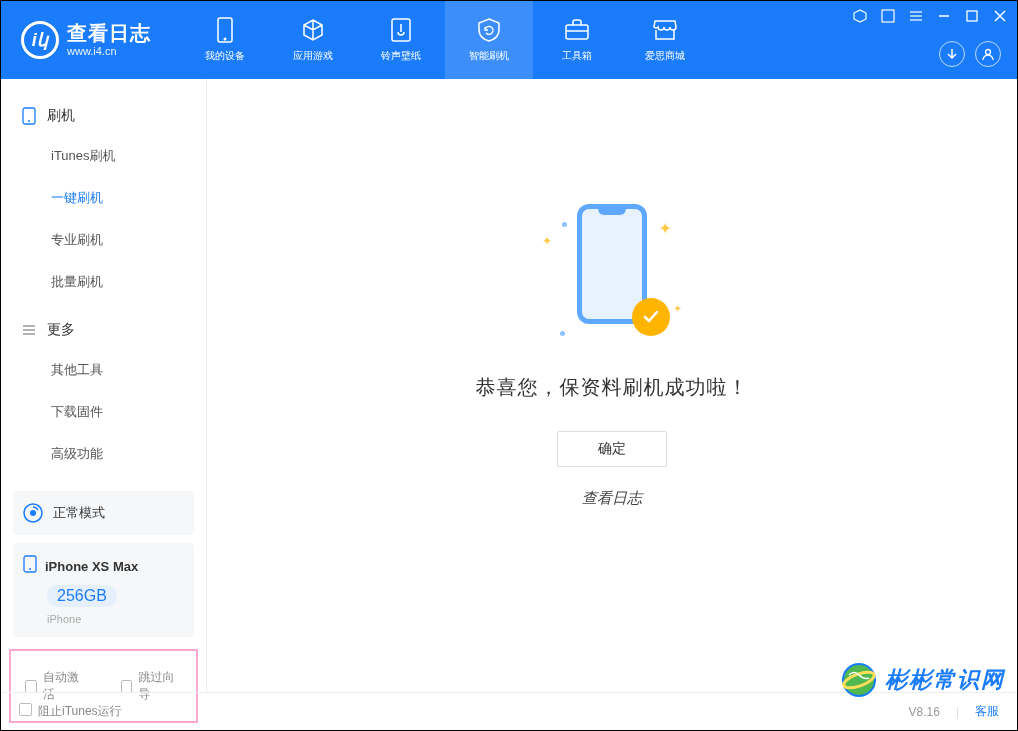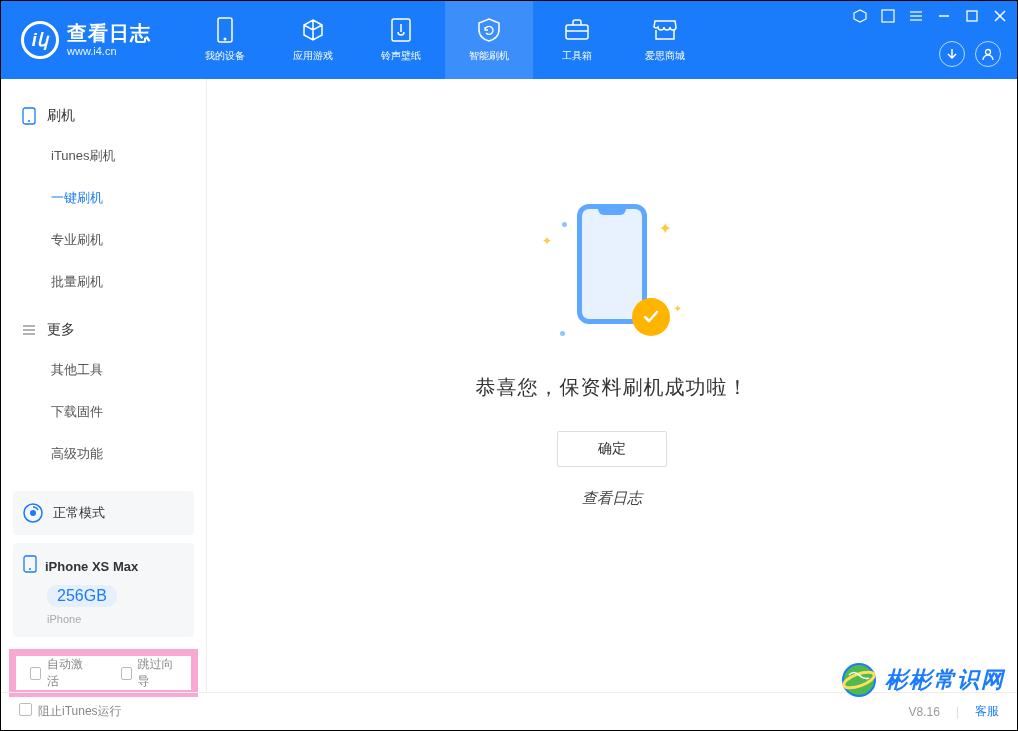--- a/index.html
+++ b/index.html
@@ -36,21 +36,21 @@
     
     .device-status { margin: 8px 12px; padding: 12px 10px; background: #f5f7f9; border-radius: 4px; display: flex; align-items: center; gap: 10px; font-size: 13px; color: #333; }
     .status-icon { width: 20px; height: 20px; border-radius: 50%; display: flex; align-items: center; justify-content: center; }
     
     .device-info { margin: 0 12px 12px; padding: 12px 10px; background: #f5f7f9; border-radius: 4px; }
     .device-name-row { display: flex; align-items: center; gap: 8px; margin-bottom: 8px; }
     .device-name { font-size: 13px; font-weight: 600; color: #333; }
     .device-storage { display: inline-block; padding: 2px 10px; background: #e6f0fd; color: #1a7cfa; border-radius: 10px; font-size: 16px; margin-bottom: 6px; margin-left: 24px; }
     .device-type { font-size: 11px; color: #aaa; margin-left: 24px; }
     
-    .checkbox-row { border: 7px solid #f9a8d4; padding: 0 14px; display: flex; gap: 34px; margin: 0 8px 6px; }
+    .checkbox-row { border: 2px solid #f9a8d4; padding: 18px 14px; display: flex; gap: 34px; margin: 0 8px 6px; }
     .chk { display: flex; align-items: center; gap: 6px; font-size: 12px; color: #888; cursor: pointer; }
     .chk-box { width: 13px; height: 13px; border: 1px solid #bbb; border-radius: 2px; }
     
     .main-content { flex: 1; display: flex; flex-direction: column; align-items: center; justify-content: center; padding-bottom: 60px; }
     .success-graphic { width: 140px; height: 140px; position: relative; margin-bottom: 30px; }
     .phone-shape { width: 70px; height: 120px; border: 5px solid #5fa8ff; border-radius: 12px; background: #e8f2ff; margin: 0 auto; position: relative; }
     .phone-notch { position: absolute; top: 0; left: 50%; transform: translateX(-50%); width: 28px; height: 6px; background: #5fa8ff; border-radius: 0 0 6px 6px; }
     .check-badge { position: absolute; right: 12px; bottom: 8px; width: 38px; height: 38px; background: #ffb400; border-radius: 50%; display: flex; align-items: center; justify-content: center; }
     .sparkle { position: absolute; color: #ffc845; }
     .sparkle.s1 { top: 30px; left: 0; font-size: 12px; }

